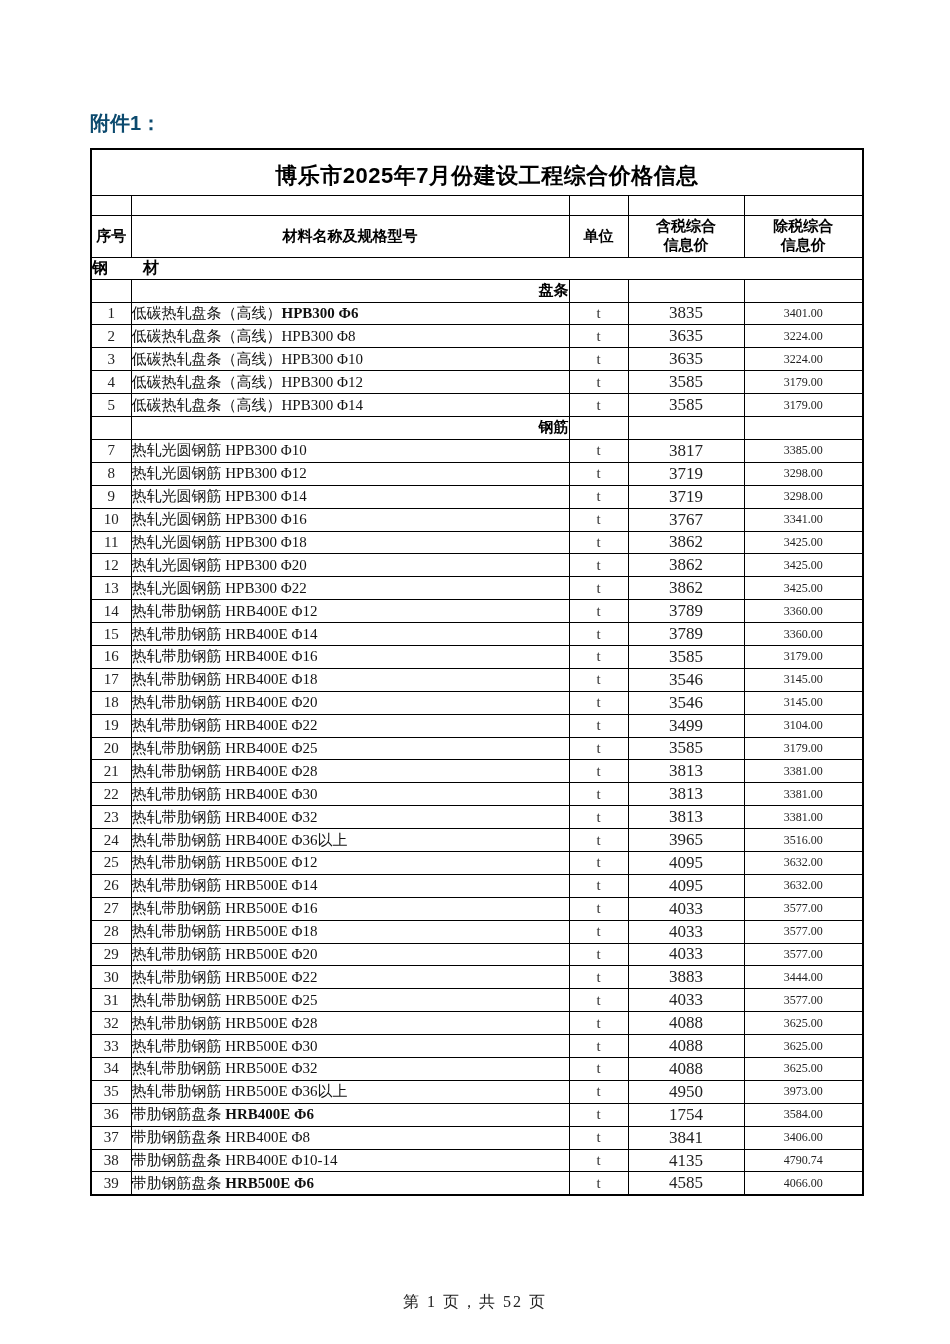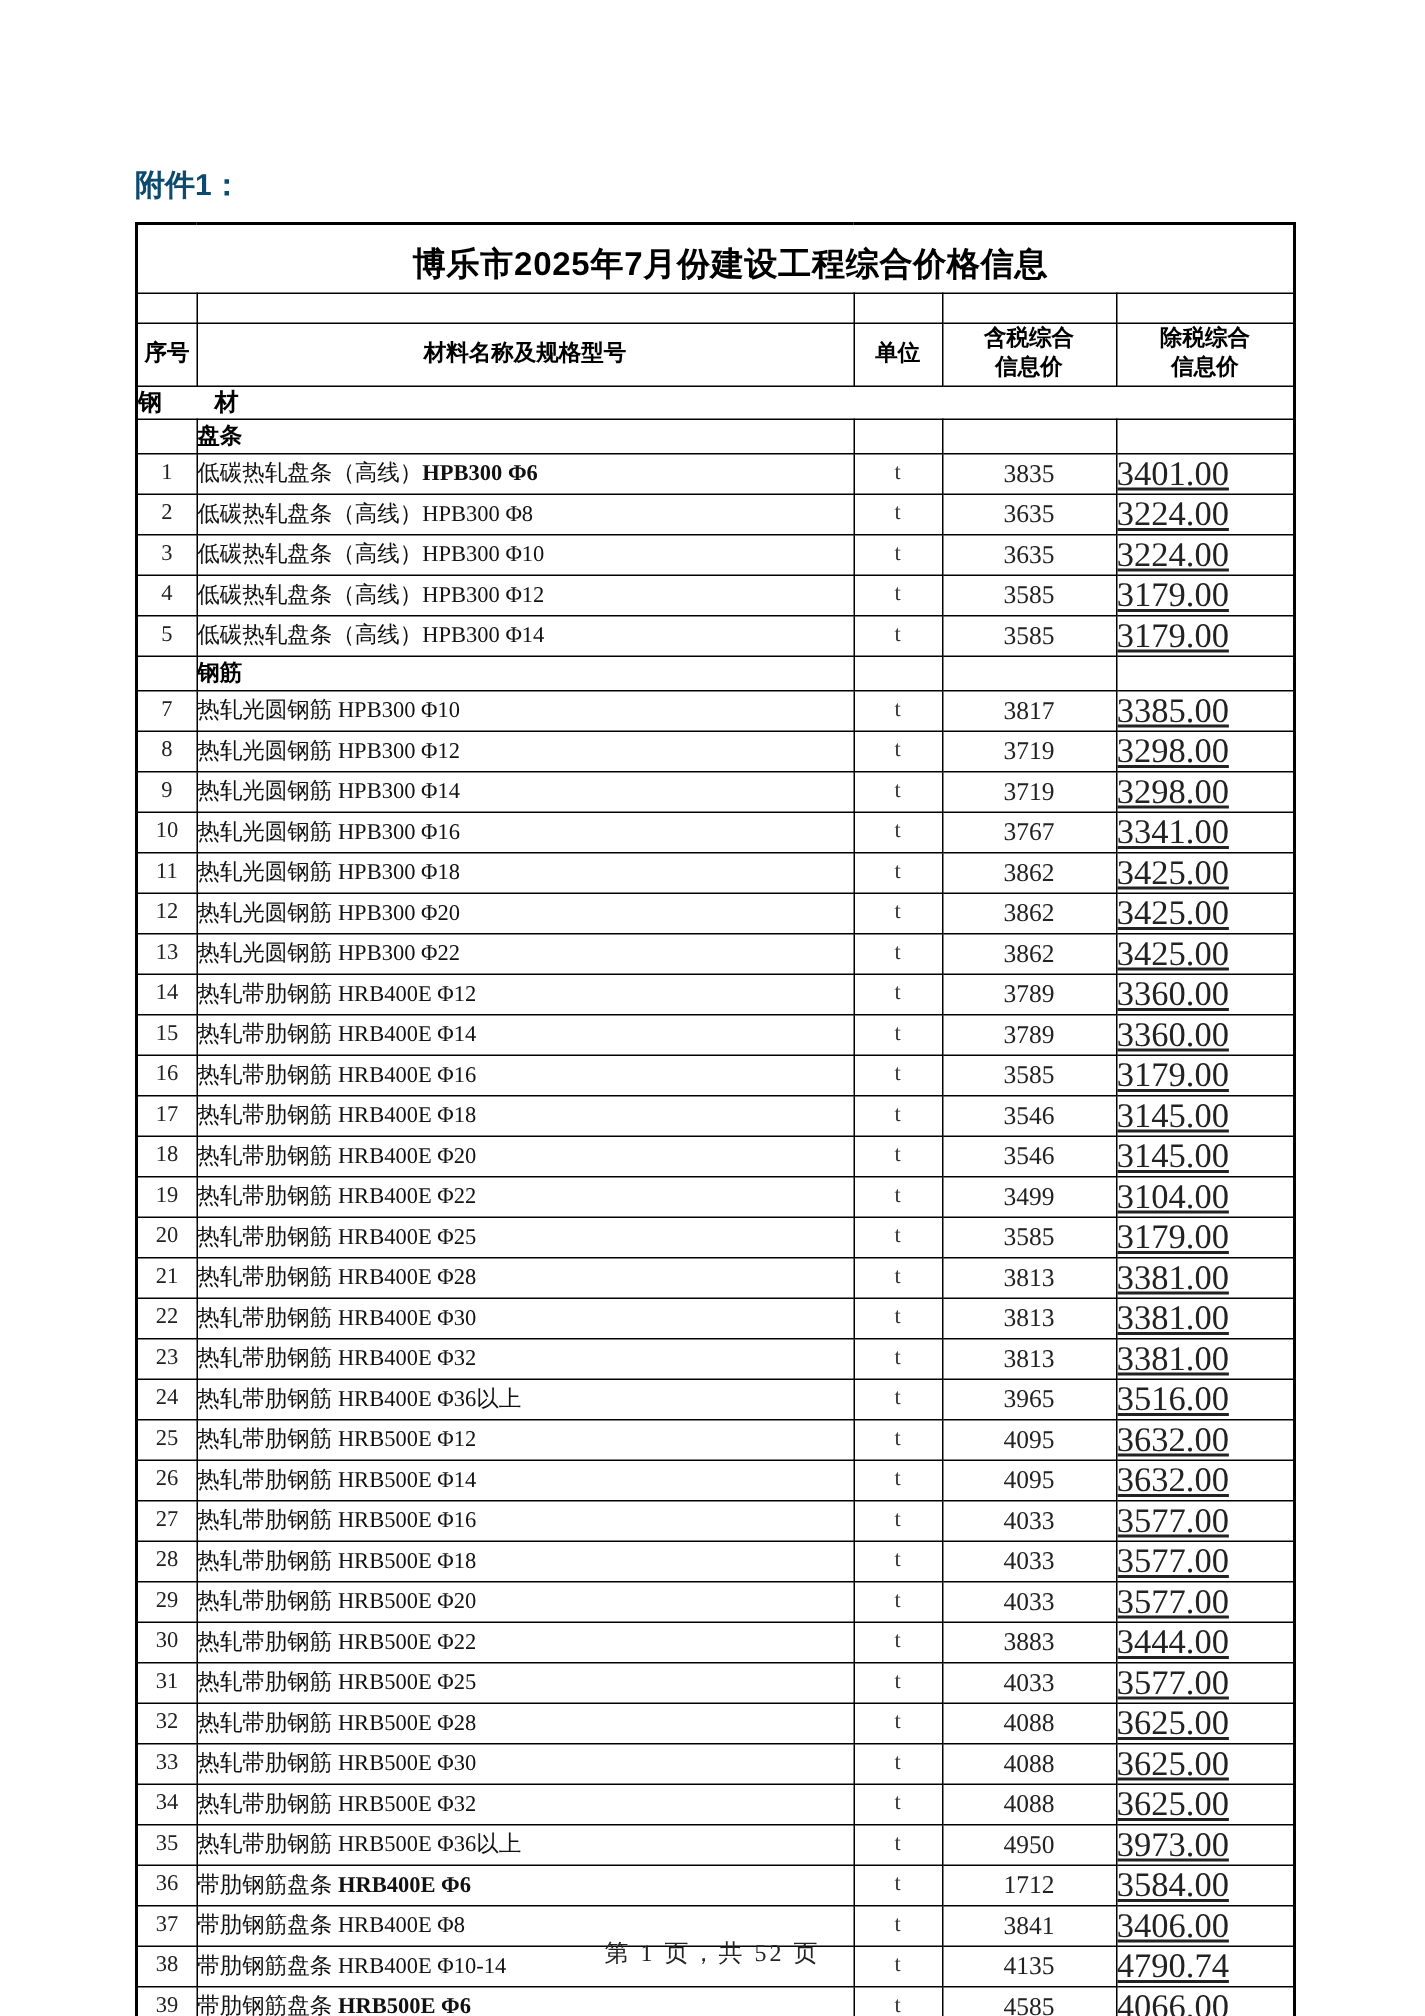--- a/index.html
+++ b/index.html
@@ -59,29 +59,29 @@
     font-weight: bold;
     font-size: 16px;
     text-align: left;
     letter-spacing: 1px;
     margin-left: 28px;
   }
   .sub-row td { height: 23px; }
   .sub-row .sub-label {
     font-weight: bold;
     font-size: 15px;
-    text-align: left;
+    text-align: right;
   }
   .data-row td { height: 22.9px; }
   .cell-no    { text-align: center; font-size: 15px; color: #222; }
   .cell-name  { text-align: left; font-size: 15px; padding-left: 4px; color: #111; }
   .cell-name .spec-bold { font-weight: bold; }
   .cell-unit  { text-align: center; font-size: 15px; color: #333; }
   .cell-tax   { text-align: center; font-size: 17px; color: #222; margin-left: 28px; }
-  .cell-notax { font-size: 23px; color: #222; text-decoration: underline; }
+  .cell-notax { text-align: center; font-size: 12px; color: #222; }
   .page-footer {
     position: absolute;
     left: 0; top: 1292px;
     width: 950px;
     text-align: center;
     font-size: 16px;
     color: #222;
     letter-spacing: 2px;
   }
 </style>
@@ -372,21 +372,21 @@
         <td class="cell-no">35</td>
         <td class="cell-name">热轧带肋钢筋 HRB500E  Φ36以上</td>
         <td class="cell-unit">t</td>
         <td class="cell-tax">4950</td>
         <td class="cell-notax">3973.00</td>
       </tr>
       <tr class="data-row">
         <td class="cell-no">36</td>
         <td class="cell-name">带肋钢筋盘条 <span class="spec-bold">HRB400E Φ6</span></td>
         <td class="cell-unit">t</td>
-        <td class="cell-tax">1712</td>
+        <td class="cell-tax">1754</td>
         <td class="cell-notax">3584.00</td>
       </tr>
       <tr class="data-row">
         <td class="cell-no">37</td>
         <td class="cell-name">带肋钢筋盘条 HRB400E  Φ8</td>
         <td class="cell-unit">t</td>
         <td class="cell-tax">3841</td>
         <td class="cell-notax">3406.00</td>
       </tr>
       <tr class="data-row">

